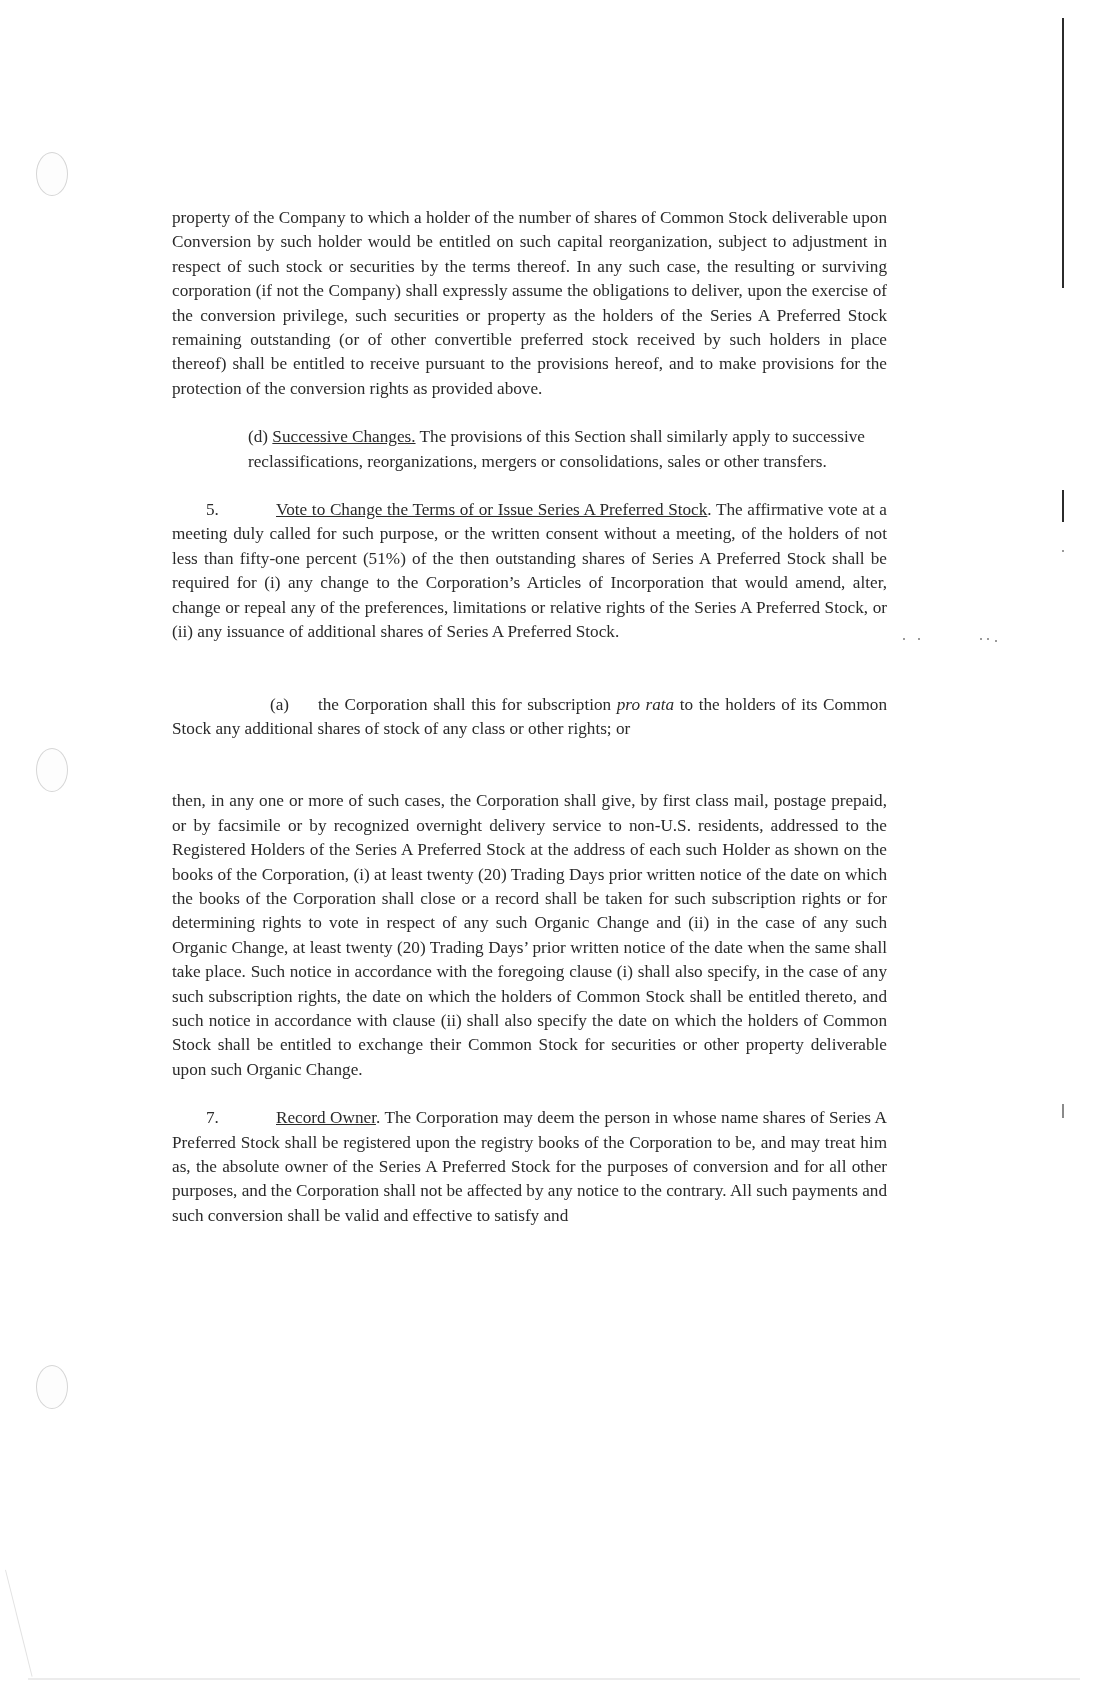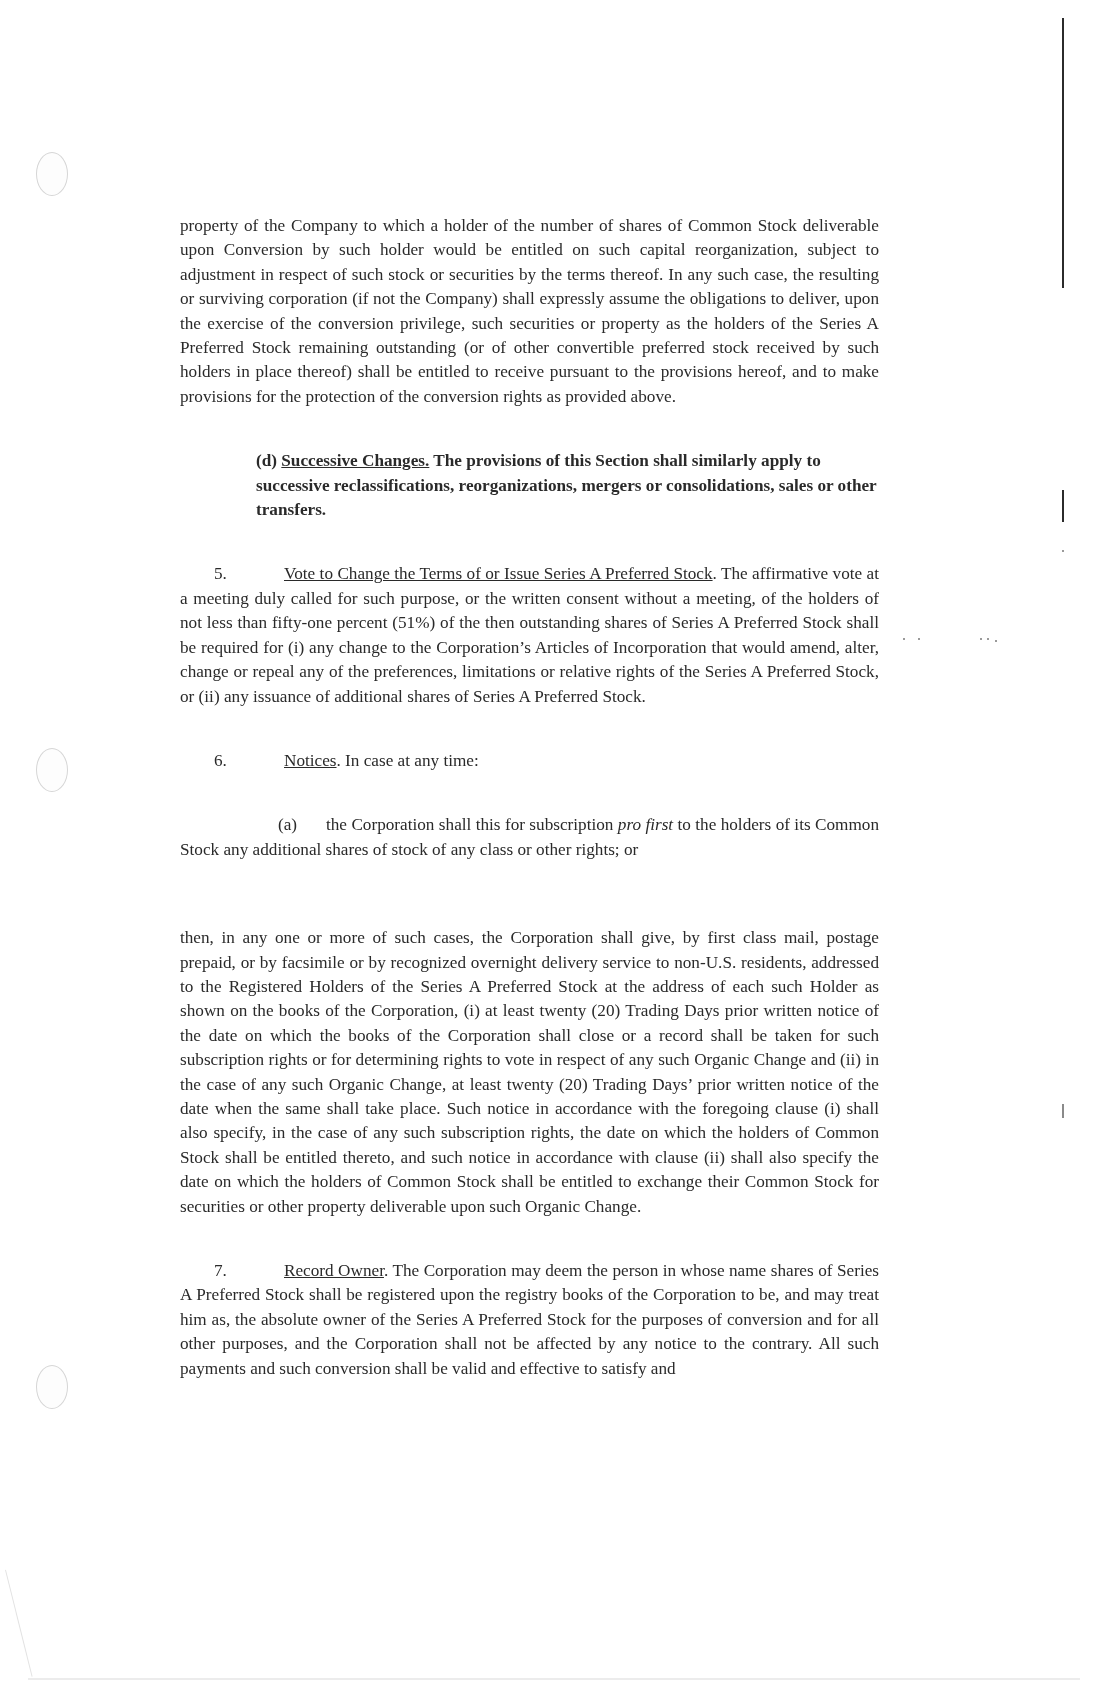--- a/index.html
+++ b/index.html
@@ -21,21 +21,21 @@
       background: #ececec;
     }
     .left-edge {
       position: absolute; left: 5px; top: 1570px; width: 1px; height: 110px;
       background: #e3e3e3; transform: rotate(-14deg); transform-origin: top left;
     }
     .content {
       position: absolute; left: 172px; top: 206px; width: 715px;
       font-size: 17.2px; line-height: 24.4px;
     }
-    p { margin: 8px; text-align: justify; }
+    p { margin: 0; text-align: justify; }
     .gap { height: 24px; }
     .u { text-decoration: underline; }
     .b { font-weight: normal; }
     .i { font-style: italic; }
     .indent-sub { padding-left: 64px; text-align: left; }
     .para-num { display: inline-block; width: 70px; padding-left: 34px; box-sizing: content-box; }
     .list-label { display: inline-block; width: 48px; }
     .nojust { text-align: left; }
   </style>
 </head>
@@ -59,41 +59,38 @@
 
   <div class="left-edge"></div>
   <div class="bottom-edge"></div>
 
   <div class="content">
 
     <p>property of the Company to which a holder of the number of shares of Common Stock deliverable upon Conversion by such holder would be entitled on such capital reorganization, subject to adjustment in respect of such stock or securities by the terms thereof. In any such case, the resulting or surviving corporation (if not the Company) shall expressly assume the obligations to deliver, upon the exercise of the conversion privilege, such securities or property as the holders of the Series A Preferred Stock remaining outstanding (or of other convertible preferred stock received by such holders in place thereof) shall be entitled to receive pursuant to the provisions hereof, and to make provisions for the protection of the conversion rights as provided above.</p>
 
     <div class="gap"></div>
 
-    <p class="indent-sub" style="padding-left:76px;font-weight:bold;">
+    <p class="indent-sub" style="padding-left:76px;">
       <span>(d)</span>
       <span class="u">Successive Changes.</span><span> The provisions of this Section shall similarly apply to successive reclassifications, reorganizations, mergers or consolidations, sales or other transfers.</span>
     </p>
 
     <div class="gap"></div>
 
     <p>
       <span class="para-num">5.</span><span class="u b">Vote to Change the Terms of or Issue Series A Preferred Stock</span><span class="b">.</span><span>  The affirmative vote at a meeting duly called for such purpose, or the written consent without a meeting, of the holders of not less than fifty-one percent (51%) of the then outstanding shares of Series A Preferred Stock shall be required for (i) any change to  the Corporation’s Articles of Incorporation that would amend, alter, change or repeal any of the preferences, limitations or relative rights of the Series A Preferred Stock, or (ii) any issuance of additional shares of Series A Preferred Stock.</span>
     </p>
 
     <div class="gap"></div>
 
-    <p class="nojust">
-      <span class="para-num">6.</span><span class="u">Notices</span><span>.  In case at any time:</span>
-    </p>
 
     <div class="gap"></div>
 
     <p>
-      <span style="display:inline-block; width:98px;"></span><span class="list-label">(a)</span><span>the Corporation shall this for subscription </span><span class="i">pro first</span><span> to the holders of its Common Stock any additional shares of stock of any class or other rights; or</span>
+      <span style="display:inline-block; width:98px;"></span><span class="list-label">(a)</span><span>the Corporation shall this for subscription </span><span class="i">pro rata</span><span> to the holders of its Common Stock any additional shares of stock of any class or other rights; or</span>
     </p>
 
     <div class="gap"></div>
 
 
     <div class="gap"></div>
 
     <p>then, in any one or more of such cases, the Corporation shall give, by first class mail, postage prepaid, or by facsimile or by recognized overnight delivery service to non-U.S. residents, addressed to the Registered Holders of the Series A Preferred Stock at the address of each such Holder as shown on the books of the Corporation, (i) at least twenty (20) Trading Days prior written notice of the date on which the books of the Corporation shall close or a record shall be taken for such subscription rights or for determining rights to vote in respect of any such Organic Change and (ii) in the case of any such Organic Change, at least twenty (20) Trading Days’ prior written notice of the date when the same shall take place.  Such notice in accordance with the foregoing clause (i) shall also specify, in the case of any such subscription rights, the date on which the holders of Common Stock shall be entitled thereto, and such notice in accordance with clause (ii) shall also specify the date on which the holders of Common Stock shall be entitled to exchange their Common Stock for securities or other property deliverable upon such Organic Change.</p>
 
     <div class="gap"></div>

